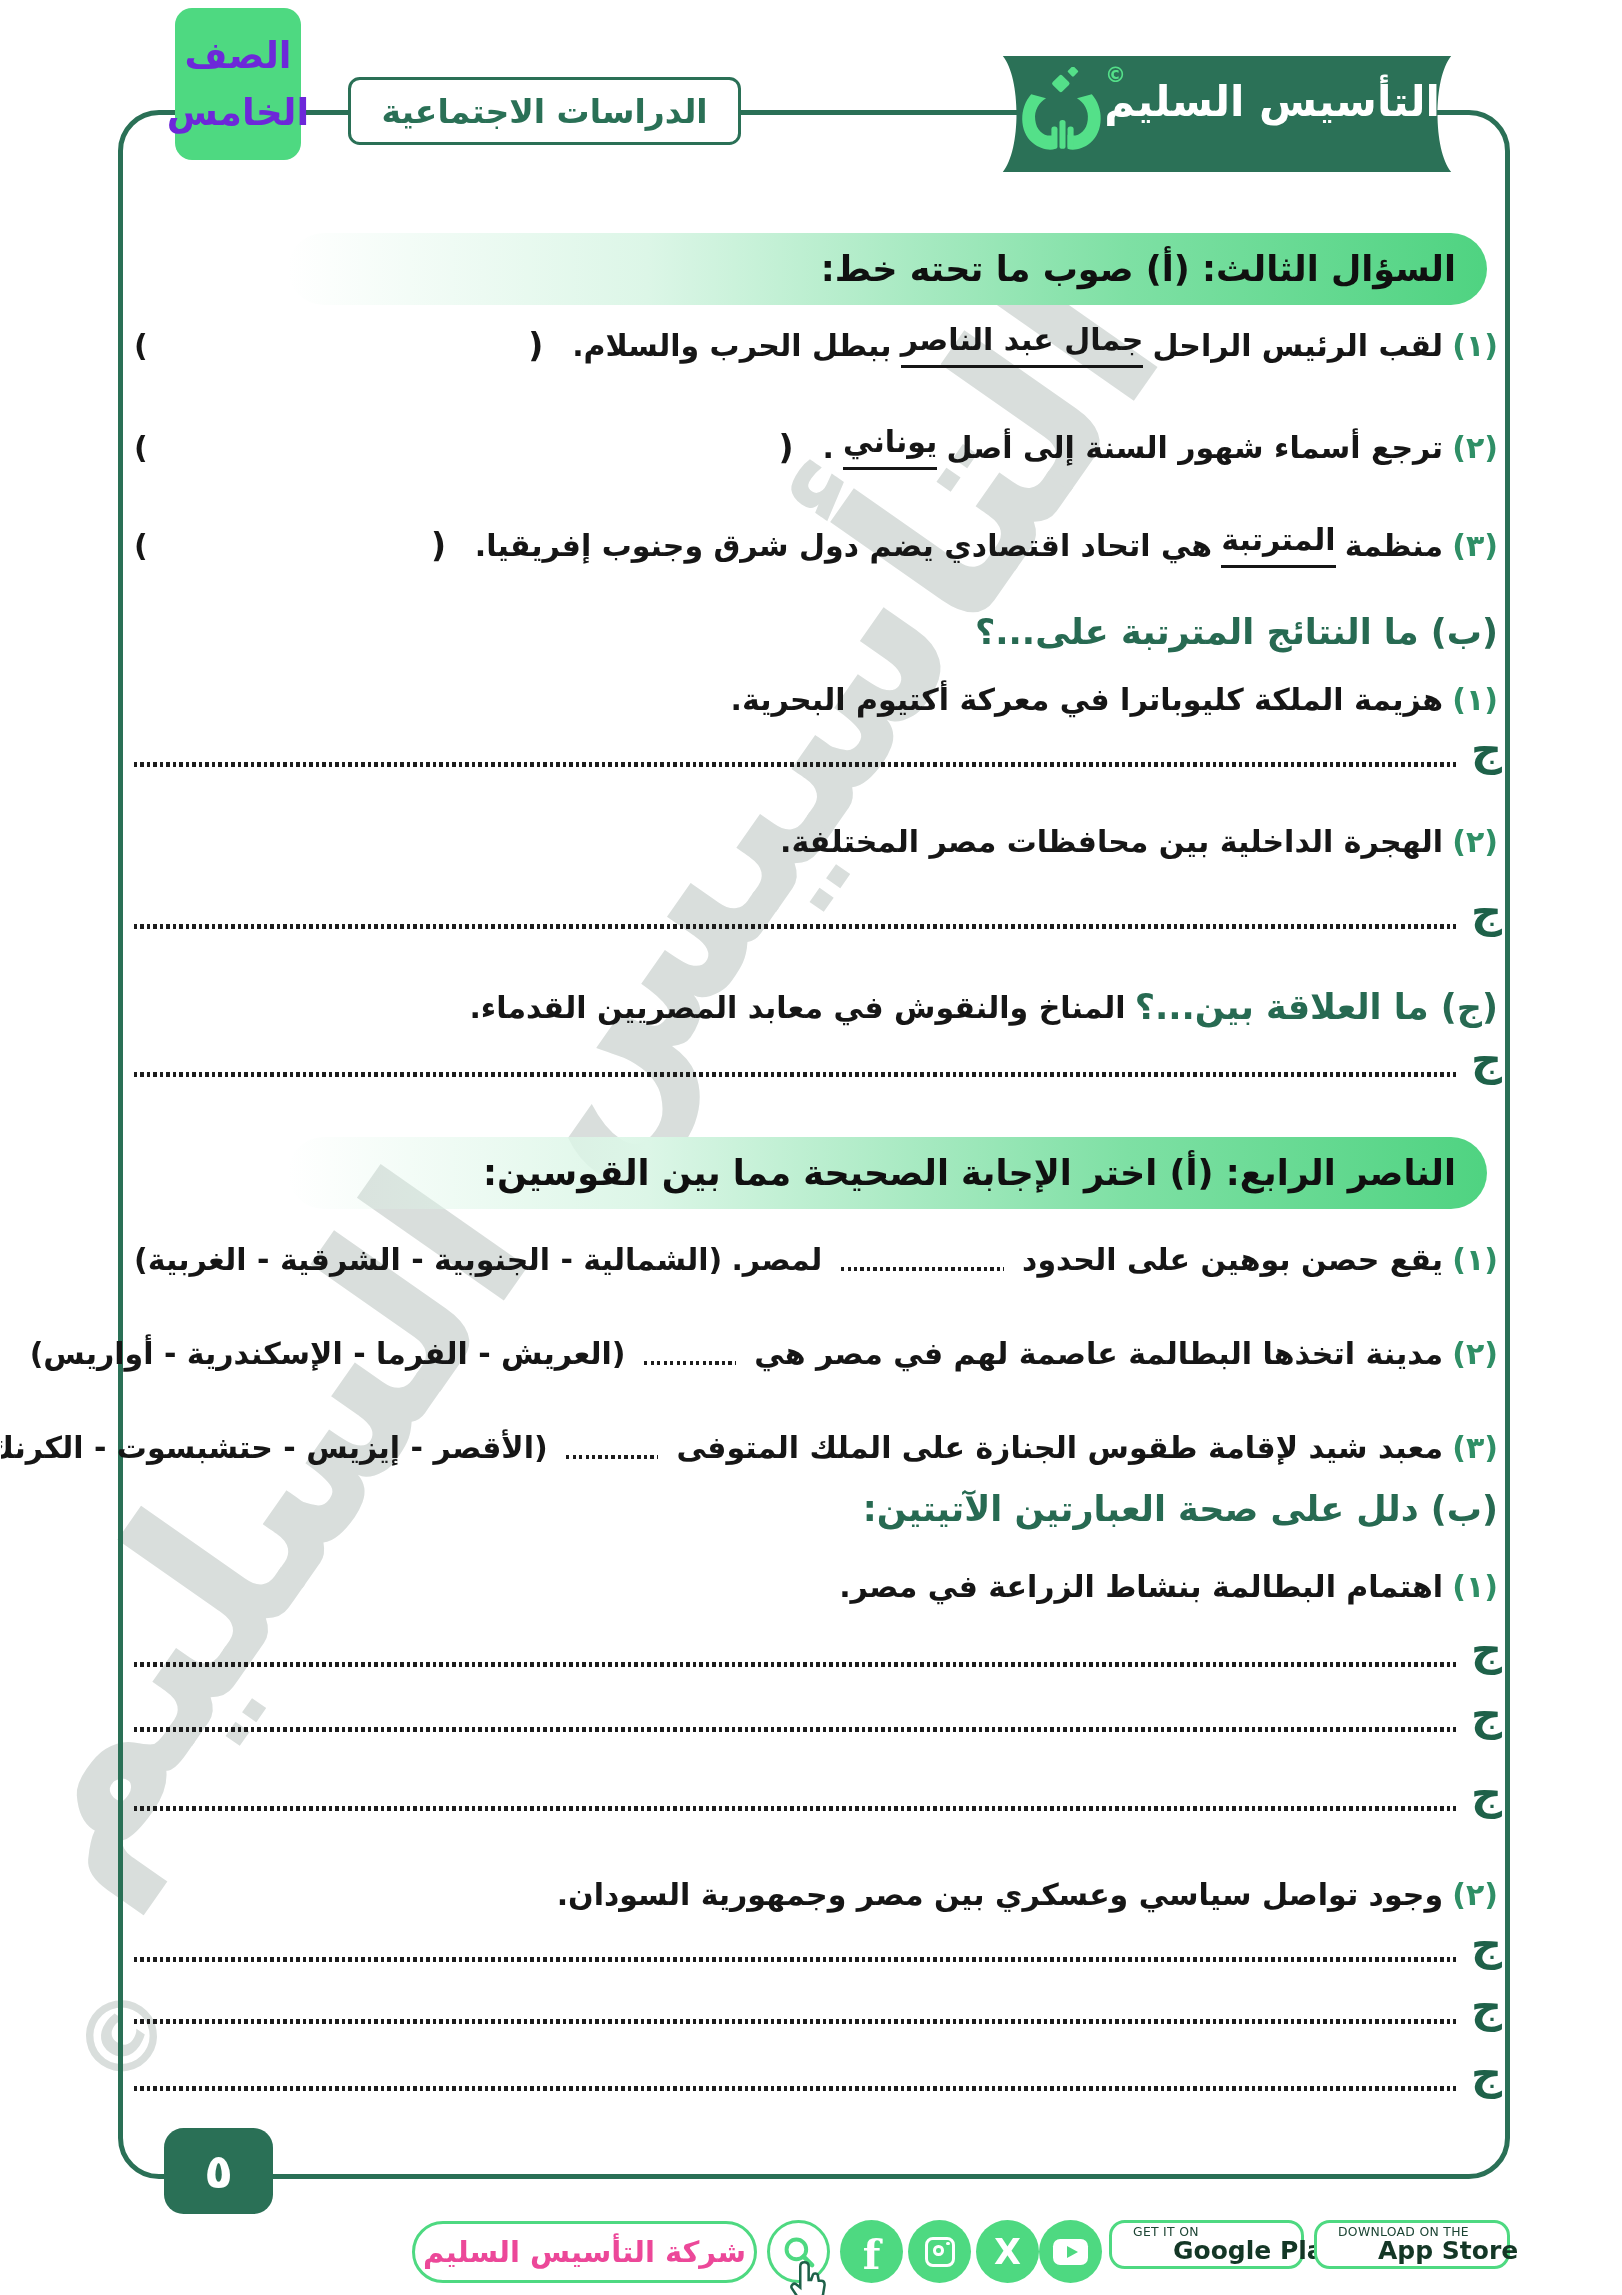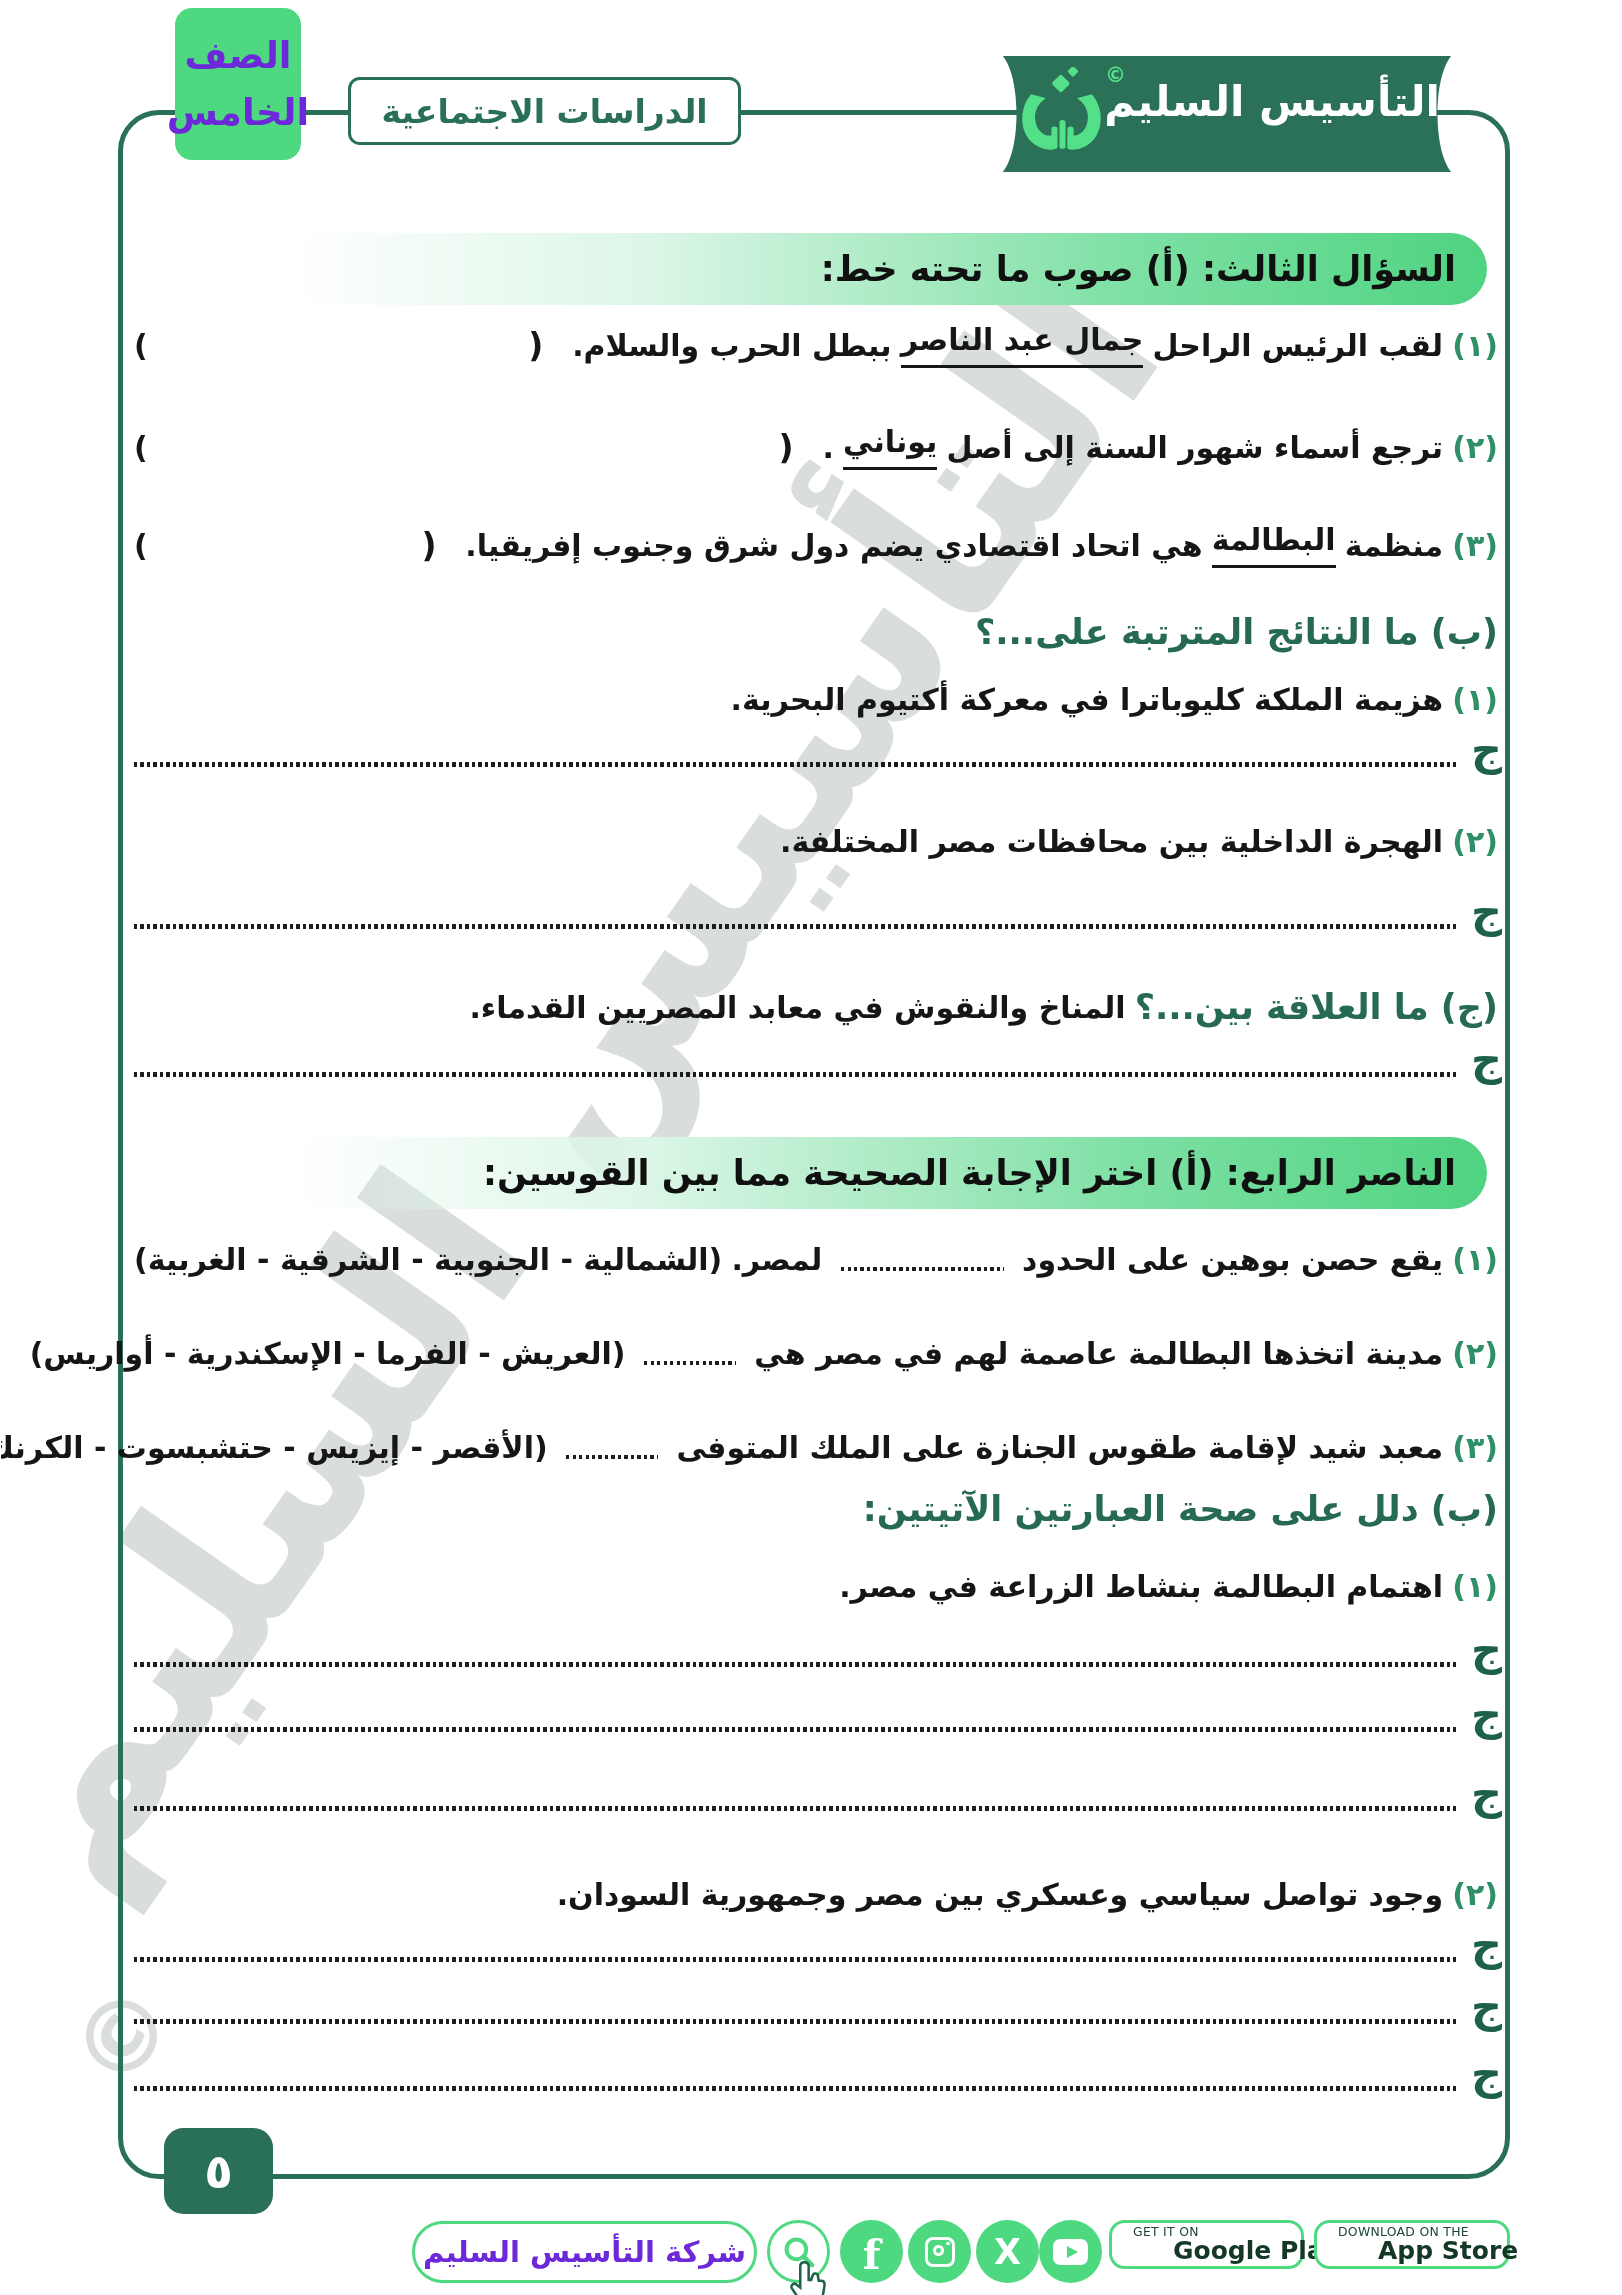--- a/index.html
+++ b/index.html
@@ -77,21 +77,21 @@
   
   .page-badge{
     left:164px;top:2128px;width:109px;height:86px;background:#2a7056;
     border-radius:19.6px;z-index:2;display:flex;align-items:center;justify-content:center;
     color:#fff;font-weight:bold;font-size:47px;
   }
   .company-pill{
     left:412px;top:2221px;width:345px;height:62px;box-sizing:border-box;
     border:3.9px solid #4ed981;border-radius:31px;background:#fff;z-index:2;
     display:flex;align-items:center;justify-content:center;
-    color:#6d28d9;font-weight:bold;font-size:29px;
+    color:#ec4899;font-weight:bold;font-size:29px;
   }
   .circle-btn{
     top:2220px;width:63px;height:63px;border-radius:50%;z-index:2;box-sizing:border-box;
     display:flex;align-items:center;justify-content:center;
   }
   .circle-outline{border:3.9px solid #4ed981;background:#fff;}
   .circle-fill{background:#4ed981;color:#fff;}
   .fb-glyph{font-weight:bold;font-size:41px;font-family:"DejaVu Serif",serif;position:relative;top:3.9px;}
   .x-glyph{font-weight:bold;font-size:35px;}
   .ig-box{width:30px;height:30px;border:3.9px solid #fff;border-radius:7.9px;position:relative;box-sizing:border-box;}
@@ -170,21 +170,21 @@
   <span class="u">يوناني</span>
   <span>.</span>
   <span class="popen">(</span>
   <span class="spacer"></span>
   <span>)</span>
 </div>
 
 <div class="abs row" style="top:522px;">
   <span class="num">(٣)</span>
   <span>منظمة</span>
-  <span class="u">البطالمة</span>
+  <span class="u">المترتبة</span>
   <span>هي اتحاد اقتصادي يضم دول شرق وجنوب إفريقيا.</span>
   <span class="popen">(</span>
   <span class="spacer"></span>
   <span>)</span>
 </div>
 
 <div class="abs row sechead" style="top:612px;">
   <span>(ب) ما النتائج المترتبة على...؟</span>
 </div>
 

